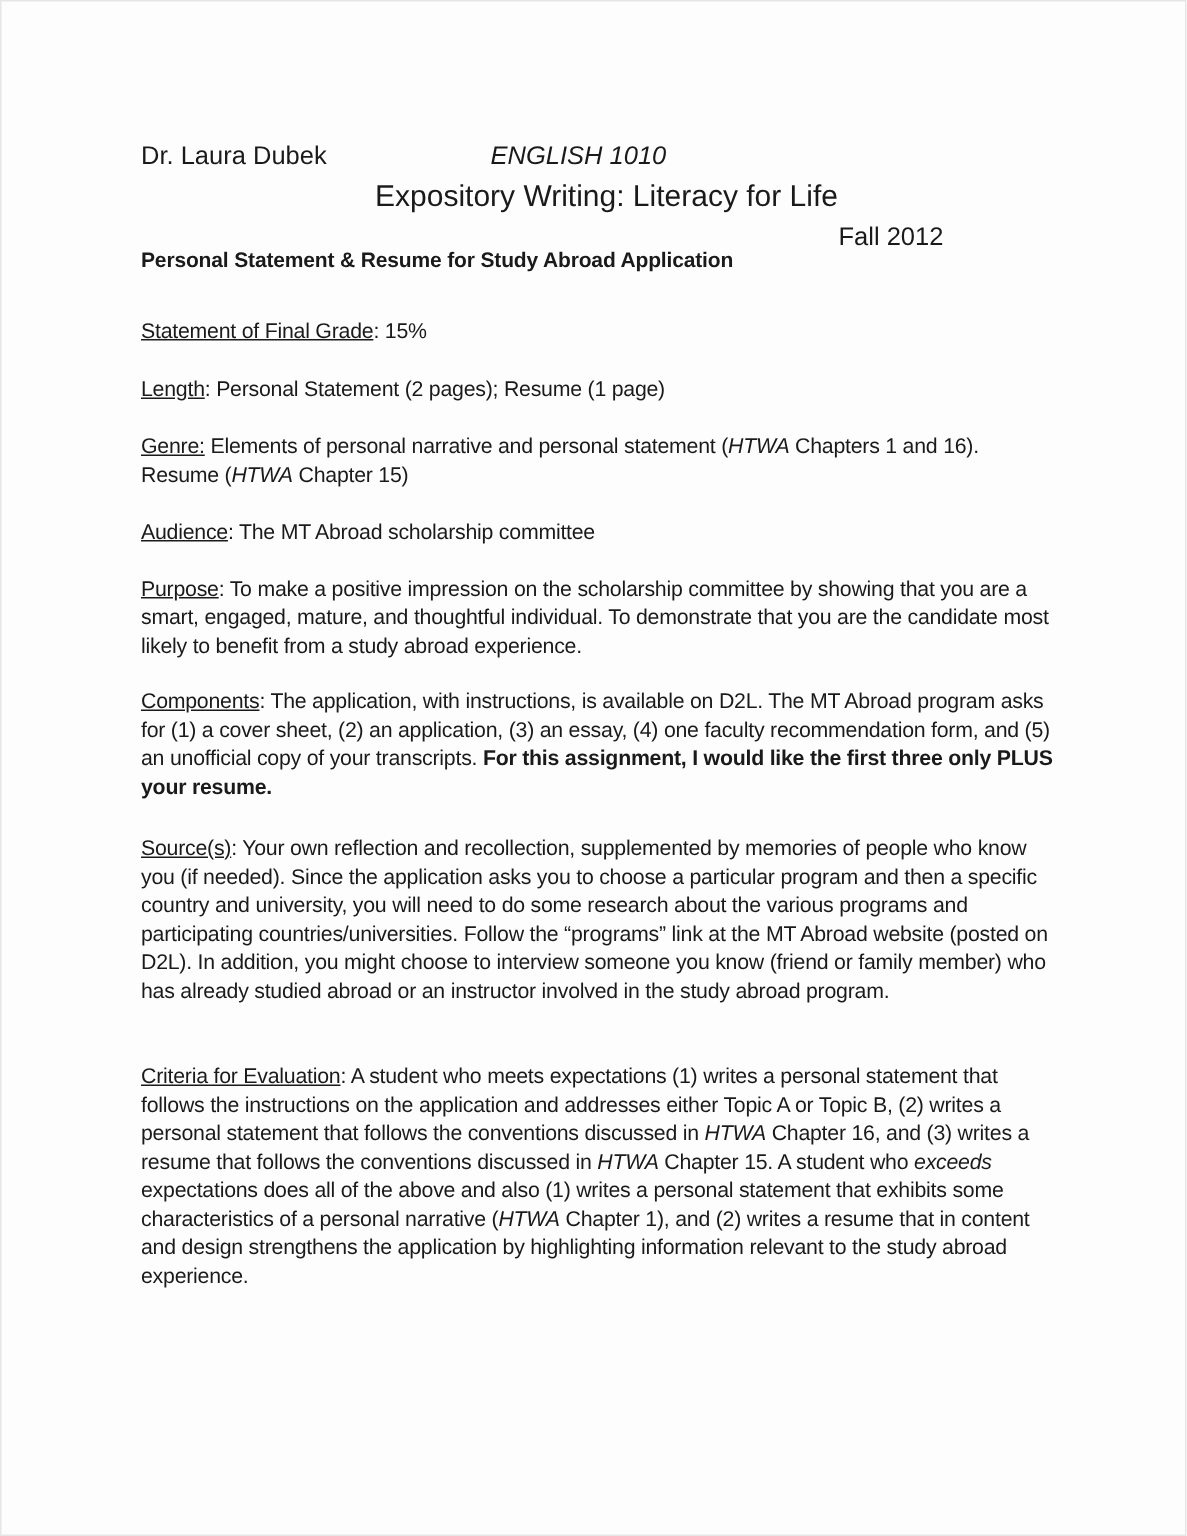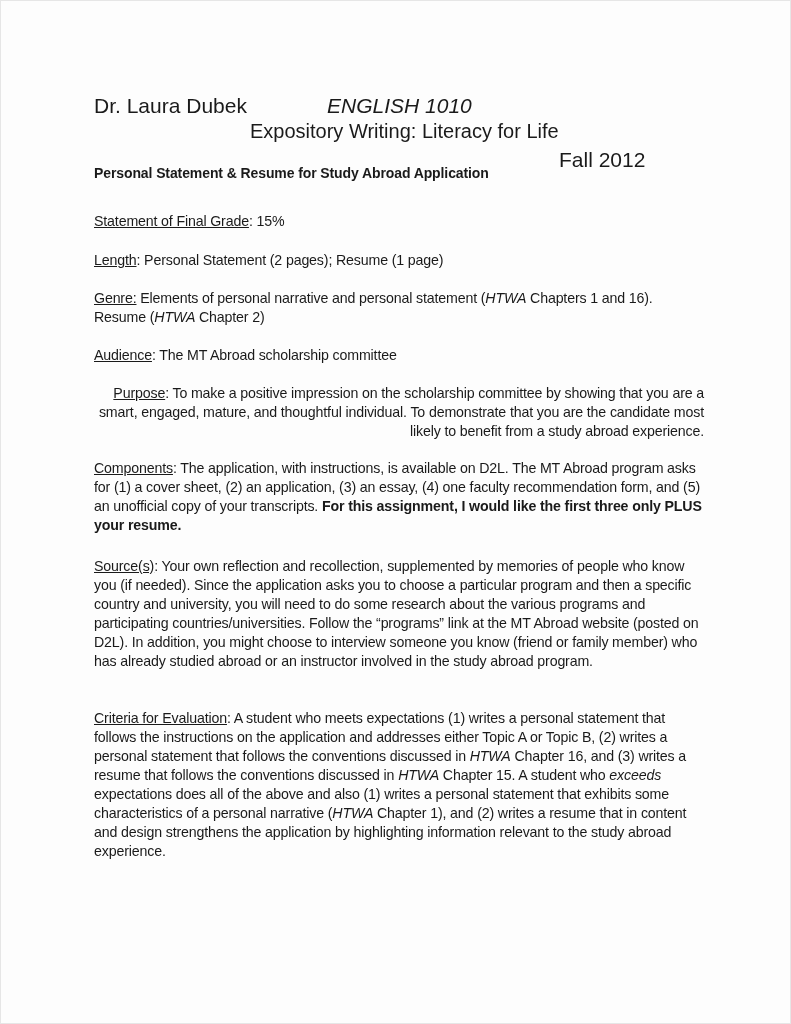--- a/index.html
+++ b/index.html
@@ -20,21 +20,21 @@
       background: #fdfdfd;
       font-family: "Liberation Sans", "DejaVu Sans", sans-serif;
       color: #1a1a1a;
     }
     .header-row {
       position: absolute;
       top: 93px;
       left: 93px;
       width: 560px;
       height: 22px;
-      font-size: 21px;
+      font-size: 17px;
     }
     .header-row .instructor { position: absolute; left: 0; top: 0; }
     .header-row .course { position: absolute; left: 233px; top: 0; font-style: italic; }
     .header-row .term { position: absolute; left: 465px; top: 16px; margin-top: 38px; }
     .subtitle {
       position: absolute;
       top: 119px;
       left: 249px;
       font-size: 20px;
     }
@@ -53,21 +53,21 @@
       width: 610px;
       font-size: 14.2px;
       line-height: 19px;
       letter-spacing: -0.15px;
     }
     .label { text-decoration: underline; }
     .sec-grade { top: 211px; }
     .sec-length { top: 250px; }
     .sec-genre { top: 288px; }
     .sec-audience { top: 345px; }
-    .sec-purpose { top: 383px; text-align: right; }
+    .sec-purpose { top: 383px; }
     .sec-components { top: 458px; }
     .sec-sources { top: 556px; }
     .sec-criteria { top: 708px; }
     i { font-style: italic; text-align: center; }
     b { font-weight: bold; }
   </style>
 </head>
 <body>
 
 <div class="page">
@@ -78,21 +78,21 @@
     <span class="term">Fall 2012</span>
   </div>
   <div class="subtitle">Expository Writing:  Literacy for Life</div>
 
   <h1 class="doc-title">Personal Statement &amp; Resume for Study Abroad Application</h1>
 
   <div class="section sec-grade"><span class="label">Statement of Final Grade</span><span>:  </span><span>15%</span></div>
 
   <div class="section sec-length"><span class="label">Length</span><span>:  </span><span>Personal Statement (2 pages); Resume (1 page)</span></div>
 
-  <div class="section sec-genre"><span class="label">Genre:</span><span>  </span><span>Elements of personal narrative and personal statement (</span><i>HTWA</i><span> Chapters 1 and 16).</span><br><span>Resume (</span><i>HTWA</i><span> Chapter 2)</span></div>
+  <div class="section sec-genre"><span class="label">Genre:</span><span>  </span><span>Elements of personal narrative and personal statement (</span><i>HTWA</i><span> Chapters 1 and 16).</span><br><span>Resume (</span><i>HTWA</i><span> Chapter 15)</span></div>
 
   <div class="section sec-audience"><span class="label">Audience</span><span>:  </span><span>The MT Abroad scholarship committee</span></div>
 
   <div class="section sec-purpose"><span class="label">Purpose</span><span>:  </span><span>To make a positive impression on the scholarship committee by showing that you are a smart, engaged, mature, and thoughtful individual.  To demonstrate that you are the candidate most likely to benefit from a study abroad experience.</span></div>
 
   <div class="section sec-components"><span class="label">Components</span><span>:  </span><span>The application, with instructions, is available on D2L.  The MT Abroad program asks for (1) a cover sheet, (2) an application, (3) an essay, (4) one faculty recommendation form, and (5) an unofficial copy of your transcripts.  </span><b>For this assignment, I would like the first three only PLUS your resume.</b></div>
 
   <div class="section sec-sources"><span class="label">Source(s)</span><span>:  </span><span>Your own reflection and recollection, supplemented by memories of people who know you (if needed).  Since the application asks you to choose a particular program and then a specific country and university, you will need to do some research about the various programs and participating countries/universities. Follow the “programs” link at the MT Abroad website (posted on D2L). In addition, you might choose to interview someone you know (friend or family member) who has already studied abroad or an instructor involved in the study abroad program.</span></div>
 
   <div class="section sec-criteria"><span class="label">Criteria for Evaluation</span><span>:  </span><span>A student who meets expectations (1) writes a personal statement that follows the instructions on the application and addresses either Topic A or Topic B, (2) writes a personal statement that follows the conventions discussed in </span><i>HTWA</i><span> Chapter 16, and (3) writes a resume that follows the conventions discussed in </span><i>HTWA</i><span> Chapter 15.  A student who </span><i>exceeds</i><span> expectations does all of the above and also (1) writes a personal statement that exhibits some characteristics of a personal narrative (</span><i>HTWA</i><span> Chapter 1), and (2) writes a resume that in content and design strengthens the application by highlighting information relevant to the study abroad experience.</span></div>

